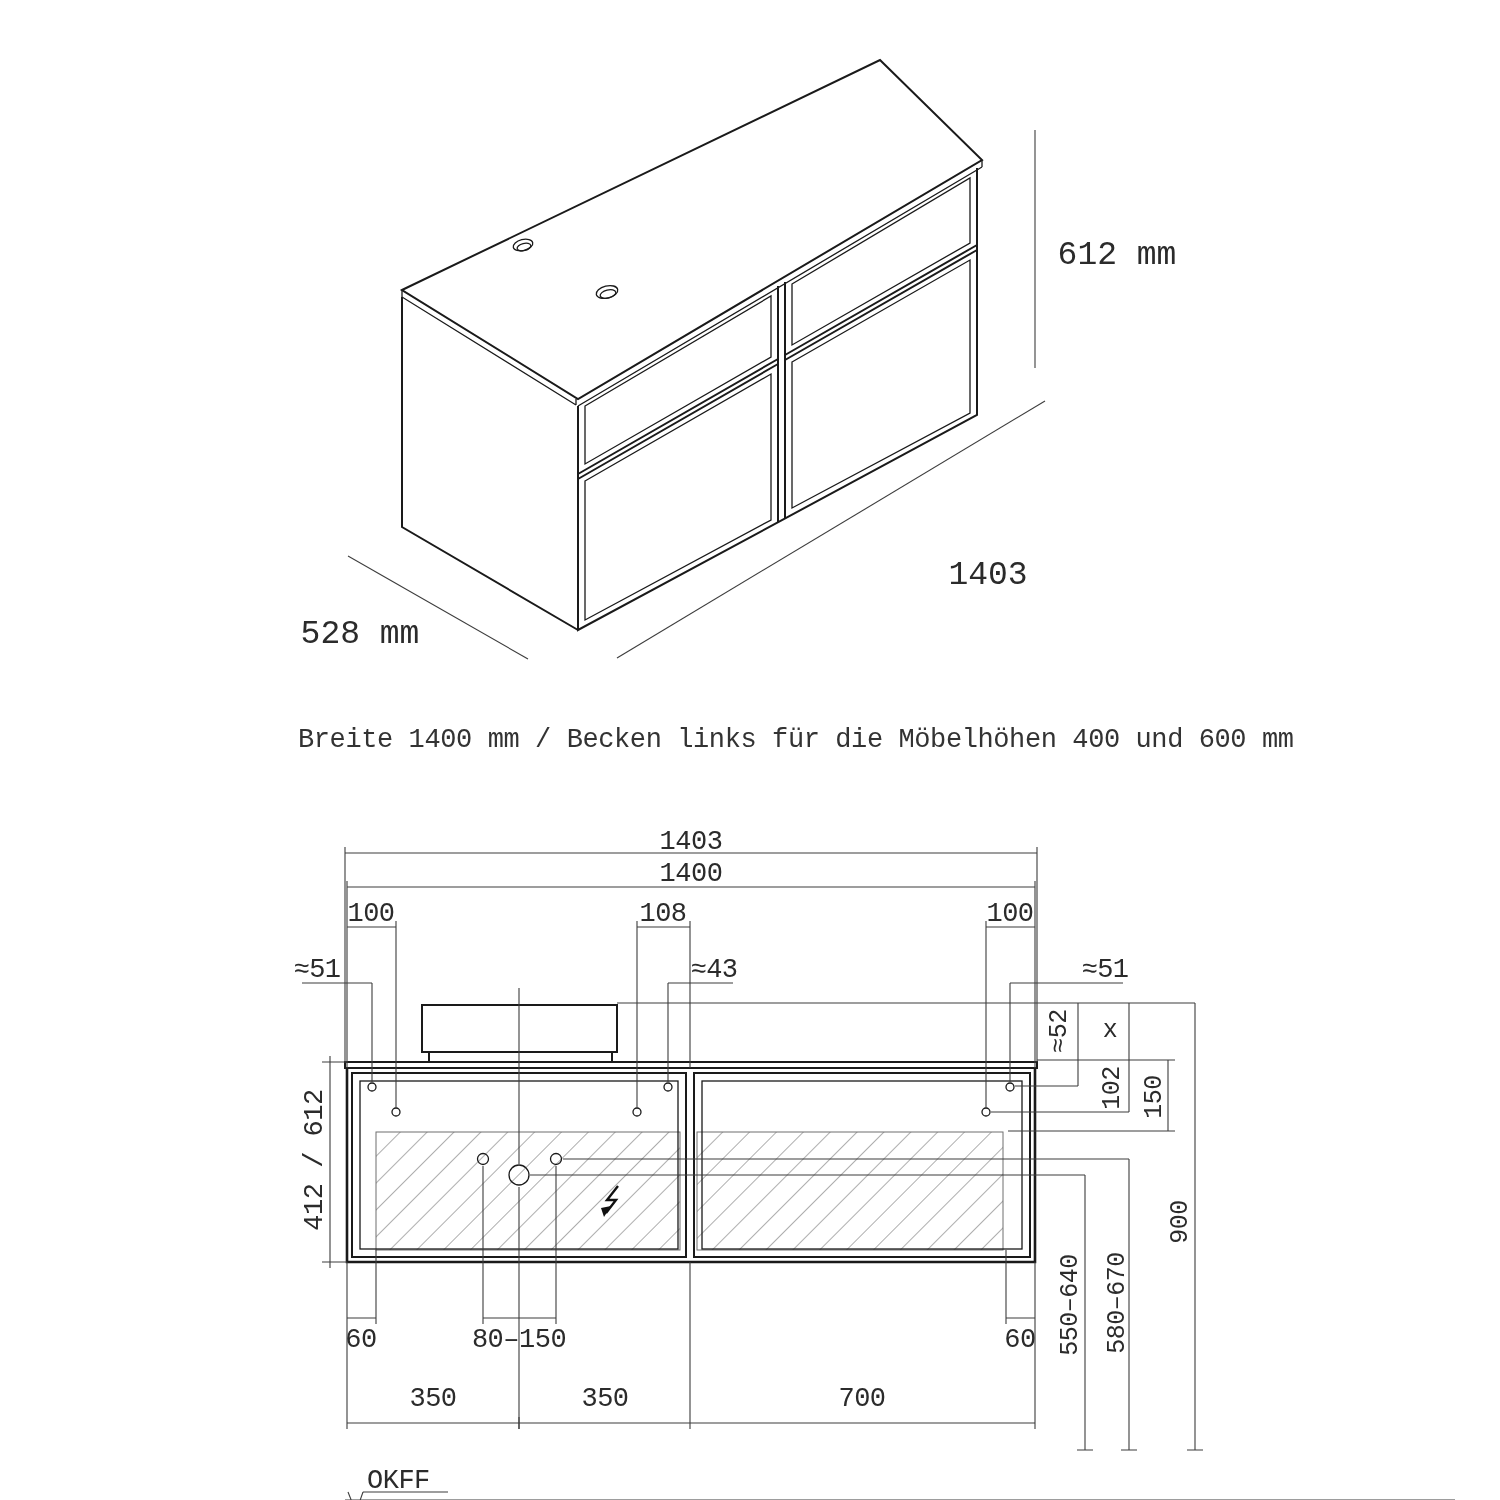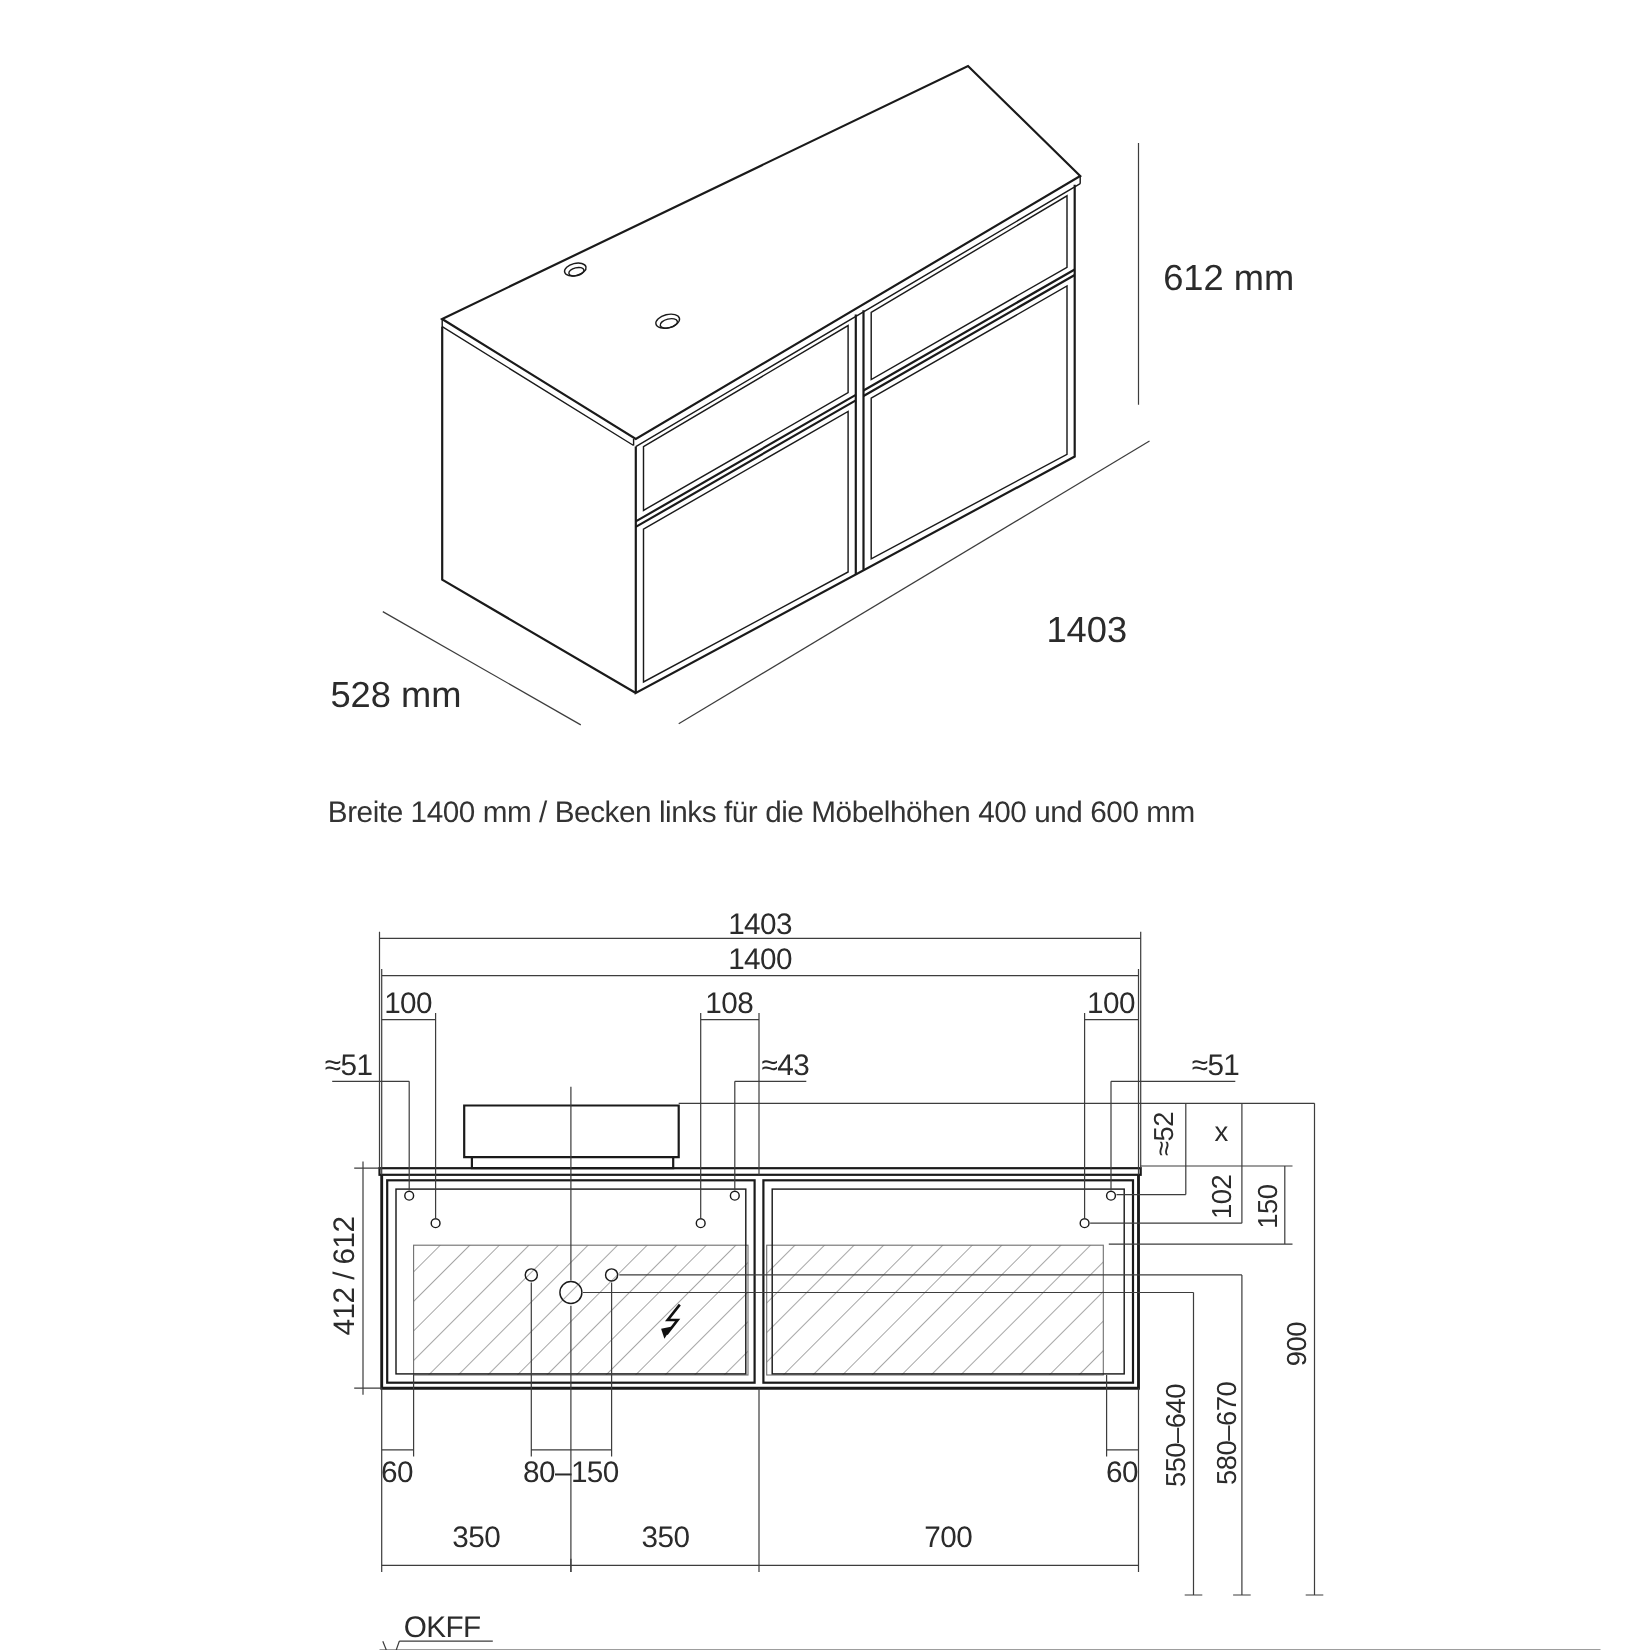--- a/index.html
+++ b/index.html
@@ -1,17 +1,17 @@
 <!DOCTYPE html>
 <html><head>
 <meta charset="utf-8">
 <style>
   html,body{margin:0;padding:0;background:#fff;}
   .page{position:relative;width:1500px;height:1500px;background:#ffffff;overflow:hidden;
-        font-family:Liberation Sans, sans-serif;}
+        font-family:Liberation Mono, monospace;}
   svg{position:absolute;left:0;top:0;}
   text{fill:#2b2b2b;}
   .tl{font-size:33px;}                      
   .tm{font-size:27px;letter-spacing:-0.5px;} 
   .ts{font-size:25px;letter-spacing:-0.5px;} 
   .cap{font-size:27px;letter-spacing:-0.4px;fill:#333;}
   .ln{stroke:#1a1a1a;fill:none;}
   .dim{stroke:#3d3d3d;stroke-width:1.1;fill:none;}
   .thin{stroke-width:1.3;}
   .mid{stroke-width:2;}

